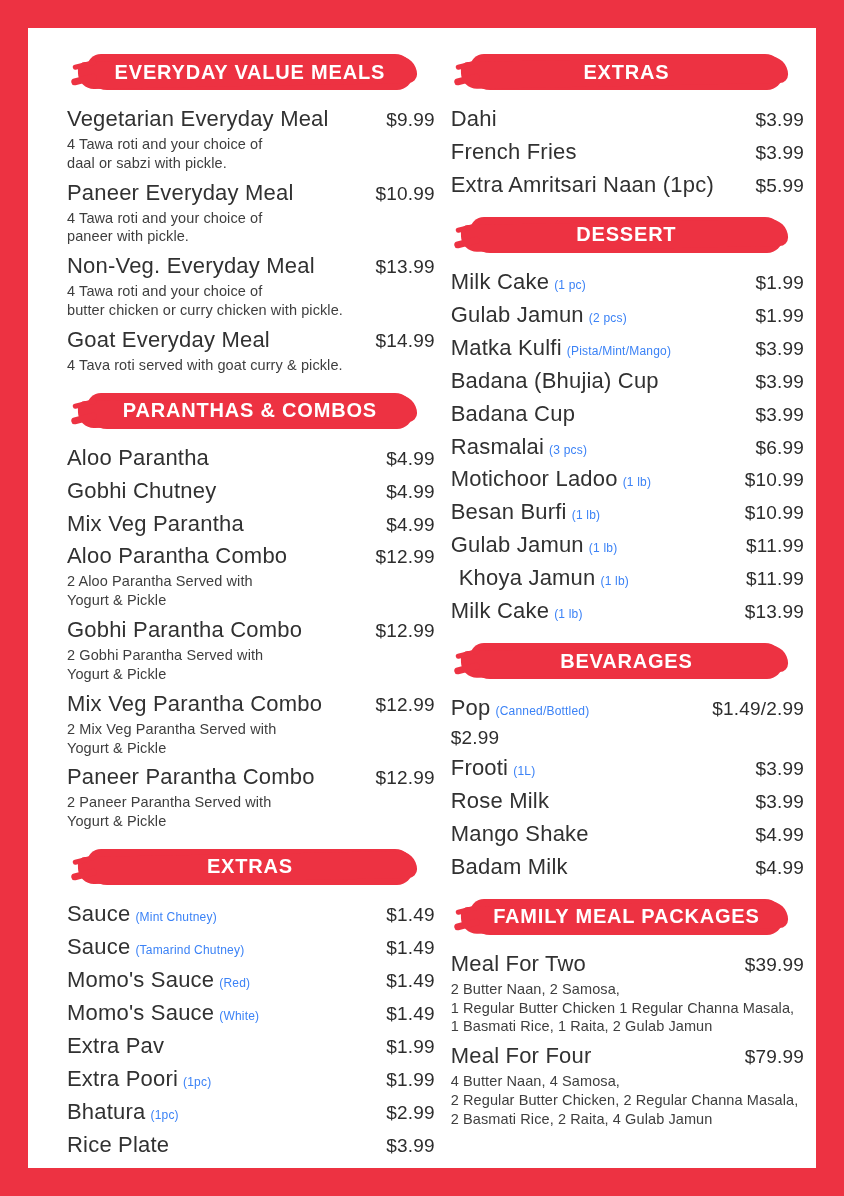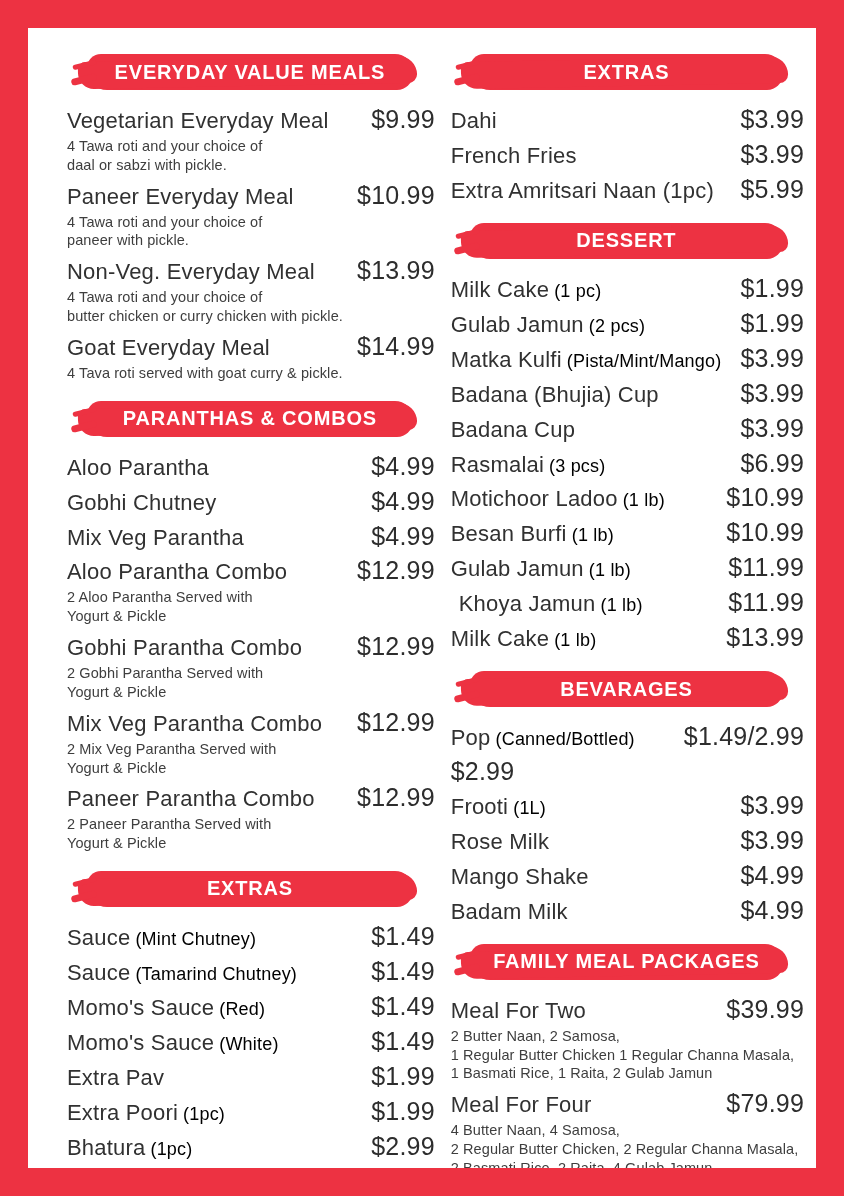--- a/index.html
+++ b/index.html
@@ -82,27 +82,27 @@
     gap: 10px;
   }
   .item-name {
     font-size: 22px;
     line-height: 1.27;
     color: #313131;
     letter-spacing: 0.2px;
     white-space: nowrap;
   }
   .item-note {
-    font-size: 18px;
-    color: #000000;
+    font-size: 12px;
+    color: #3b82f6;
     letter-spacing: 0.2px;
     margin-left: 5px;
   }
   .item-price {
-    font-size: 25px;
+    font-size: 19px;
     color: #2d2d2d;
     white-space: nowrap;
     letter-spacing: 0.2px;
   }
   .item-desc {
     font-size: 14.5px;
     line-height: 1.3;
     color: #3e3e3e;
     white-space: pre-line;
     margin: 2px 0 6px 0;

